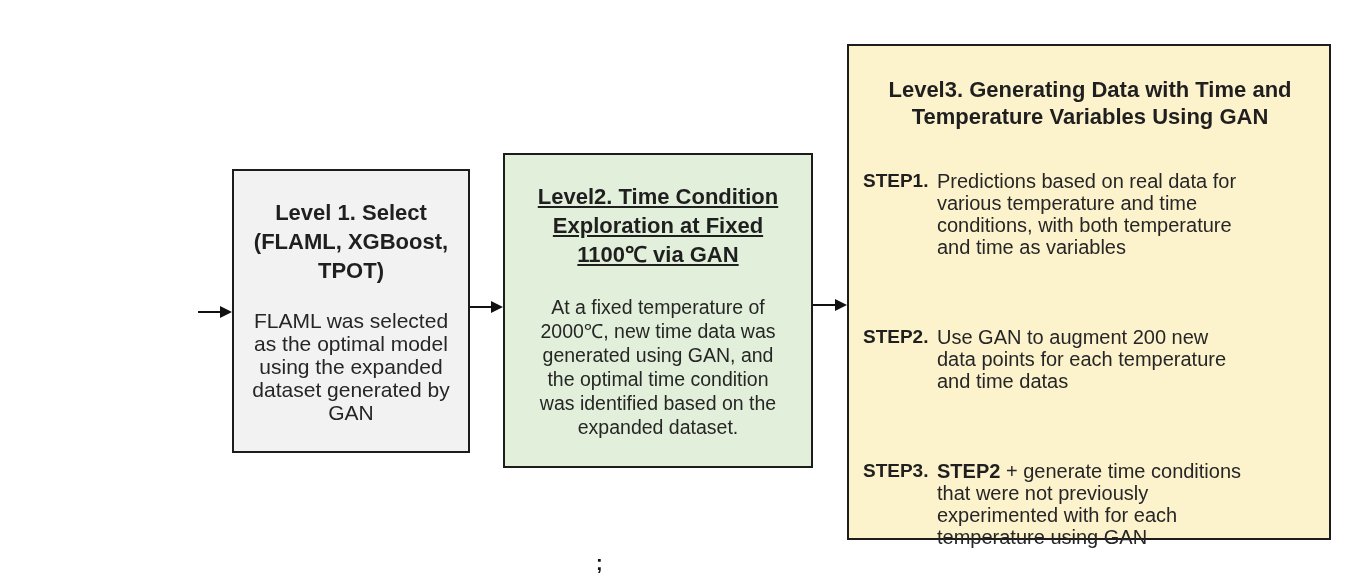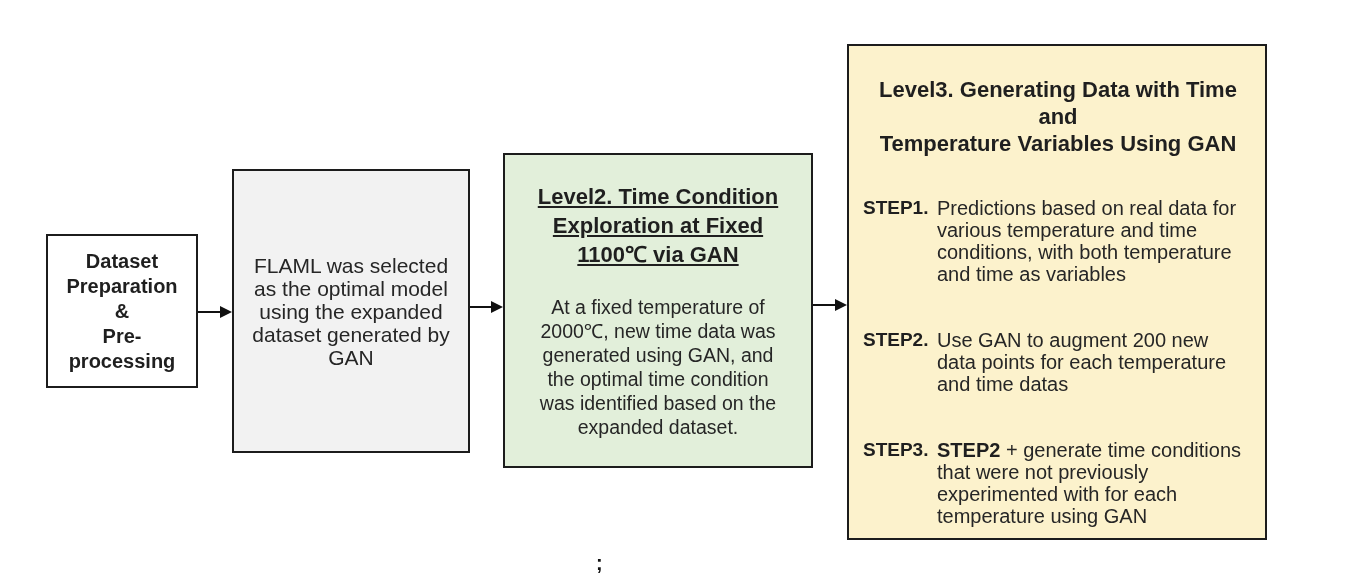--- a/index.html
+++ b/index.html
@@ -50,32 +50,32 @@
   }
   .box-level2 .box-title {
     font-weight: bold; font-size: 22px; line-height: 29px; text-align: center; text-decoration: underline;
   }
   .box-level2 .box-body {
     font-size: 19.5px; line-height: 24px; text-align: center; color: #262626;
   }
 
   
   .box-level3 {
-    left: 847px; top: 44px; width: 420px; height: 496px;
+    left: 847px; top: 44px; width: 484px; height: 496px;
     padding: 30px 12px 0 14px;
     align-items: stretch;
   }
   .box-level3 .box-title {
     font-weight: bold; font-size: 22px; line-height: 27px; text-align: center;
   }
   .steps {
     margin-top: 40px;
     display: flex;
     flex-direction: column;
-    row-gap: 44px;
+    row-gap: 68px;
   }
   .step { display: flex; align-items: flex-start; }
   .step-label {
     flex: 0 0 74px;
     font-weight: bold;
     font-size: 19px;
     line-height: 22px;
   }
   .step-text {
     flex: 1;
@@ -110,34 +110,30 @@
     font-size: 20px; line-height: 24px;
     color: #111111;
     font-weight: bold;
   }
 </style>
 </head>
 <body>
 
 <div class="canvas">
 
-  <div class="box box-dataset" style="background: rgb(255, 255, 255);">
-    <div class="box-title pre">Dataset
-Preparation
-&amp;
-Pre-
-processing</div>
-  </div>
 
   <div class="arrow arrow-1">
     <span class="arrow-line"></span>
     <span class="arrow-head"></span>
   </div>
 
   <div class="box box-level1" style="background: rgb(242, 242, 242);">
+    <div class="box-title pre">Level 1. Select
+(FLAML, XGBoost,
+TPOT)</div>
     <div class="box-body pre">FLAML was selected
 as the optimal model
 using the expanded
 dataset generated by
 GAN</div>
   </div>
 
   <div class="arrow arrow-2">
     <span class="arrow-line"></span>
     <span class="arrow-head"></span>

